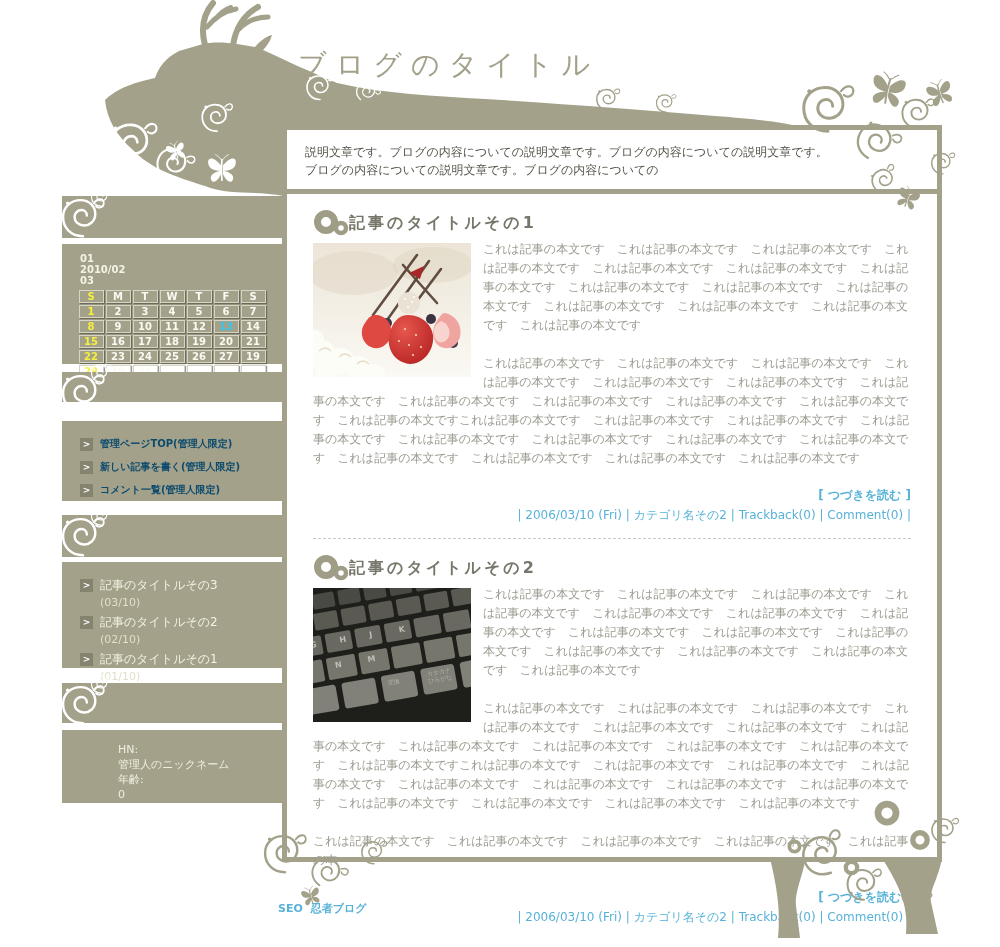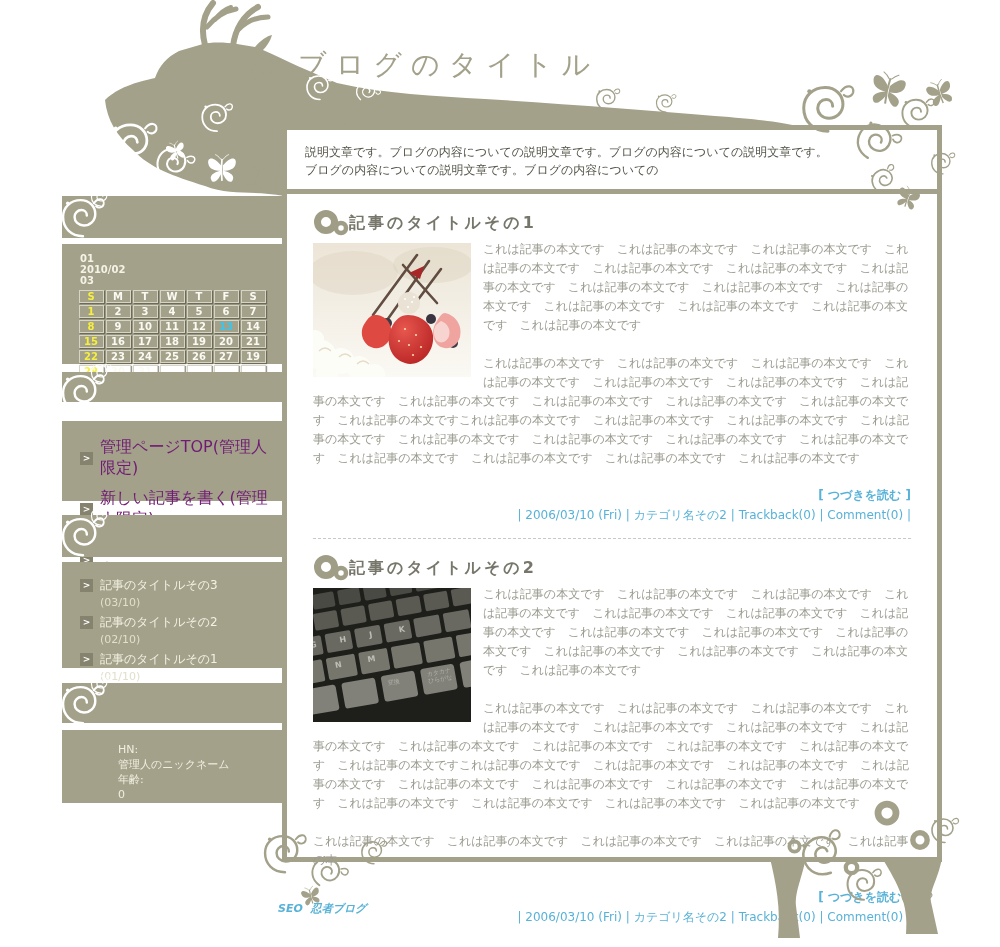--- a/index.html
+++ b/index.html
@@ -57,33 +57,33 @@
   #cal-table th, #cal-table td { width:25px; height:13px; text-align:center;
     font-size:10px; font-weight:bold; color:#fbfaf2;
     border:1px solid #d6d4c4; box-shadow:1px 1px 1px rgba(55,53,38,0.5); }
   #cal-table .sun { color:#f7ef3e; }
   #cal-table .today { color:#35c8f0; cursor:pointer; }
 
   .link-list { list-style:none; padding:16px 0 0 18px; }
   .link-list li { display:flex; align-items:center; margin-bottom:9px; cursor:pointer; }
   .arrow-box { width:13px; height:13px; background:#85836e; color:#fff; font-size:9px; font-weight:bold;
     line-height:13px; text-align:center; margin-right:7px; flex:0 0 13px; }
-  .link-label { font-size:16px; font-weight:normal; color:#701a75; }
+  .link-label { font-size:10px; font-weight:bold; color:#0c4a6e; }
 
   .recent-list { list-style:none; padding:15px 0 0 18px; }
   .recent-list li { cursor:pointer; }
   .recent-row { display:flex; align-items:center; }
   .recent-label { font-size:12px; color:#f3f1e3; }
   .recent-date { font-size:11px; color:#e2dfca; padding-left:20px; margin:2px 0 5px; }
 
   .profile-lines { padding:12px 0 0 18px; font-size:11px; line-height:15px; color:#f0eee0; }
 
   
   #footer { position:absolute; left:278px; top:901px; z-index:2; font-size:11px; font-weight:bold; color:#58b2d8; }
-  #footer a { cursor:pointer; margin-right:4px;font-style:italic; }
+  #footer a { cursor:pointer; margin-right:4px; }
 </style>
 </head>
 <body>
 
 <svg width="0" height="0" style="position:absolute" aria-hidden="true">
   <defs>
     <symbol id="sym-spiral" viewBox="0 0 60 60">
       <path d="M30,55 C14,55 4,44 4,30 C4,17 14,8 27,8 C38,8 46,16 46,26 C46,35 39,41 31,41 C24,41 19,36 19,30 C19,25 23,21 28,21 C32,21 35,24 35,28" fill="none" stroke="currentColor" stroke-width="3.2" stroke-linecap="round"></path>
       <path d="M44,12 C50,4 58,6 57,13 C56,18 50,19 47,16" fill="none" stroke="currentColor" stroke-width="2.4" stroke-linecap="round"></path>
       <circle cx="10" cy="12" r="2.2" fill="currentColor"></circle>

